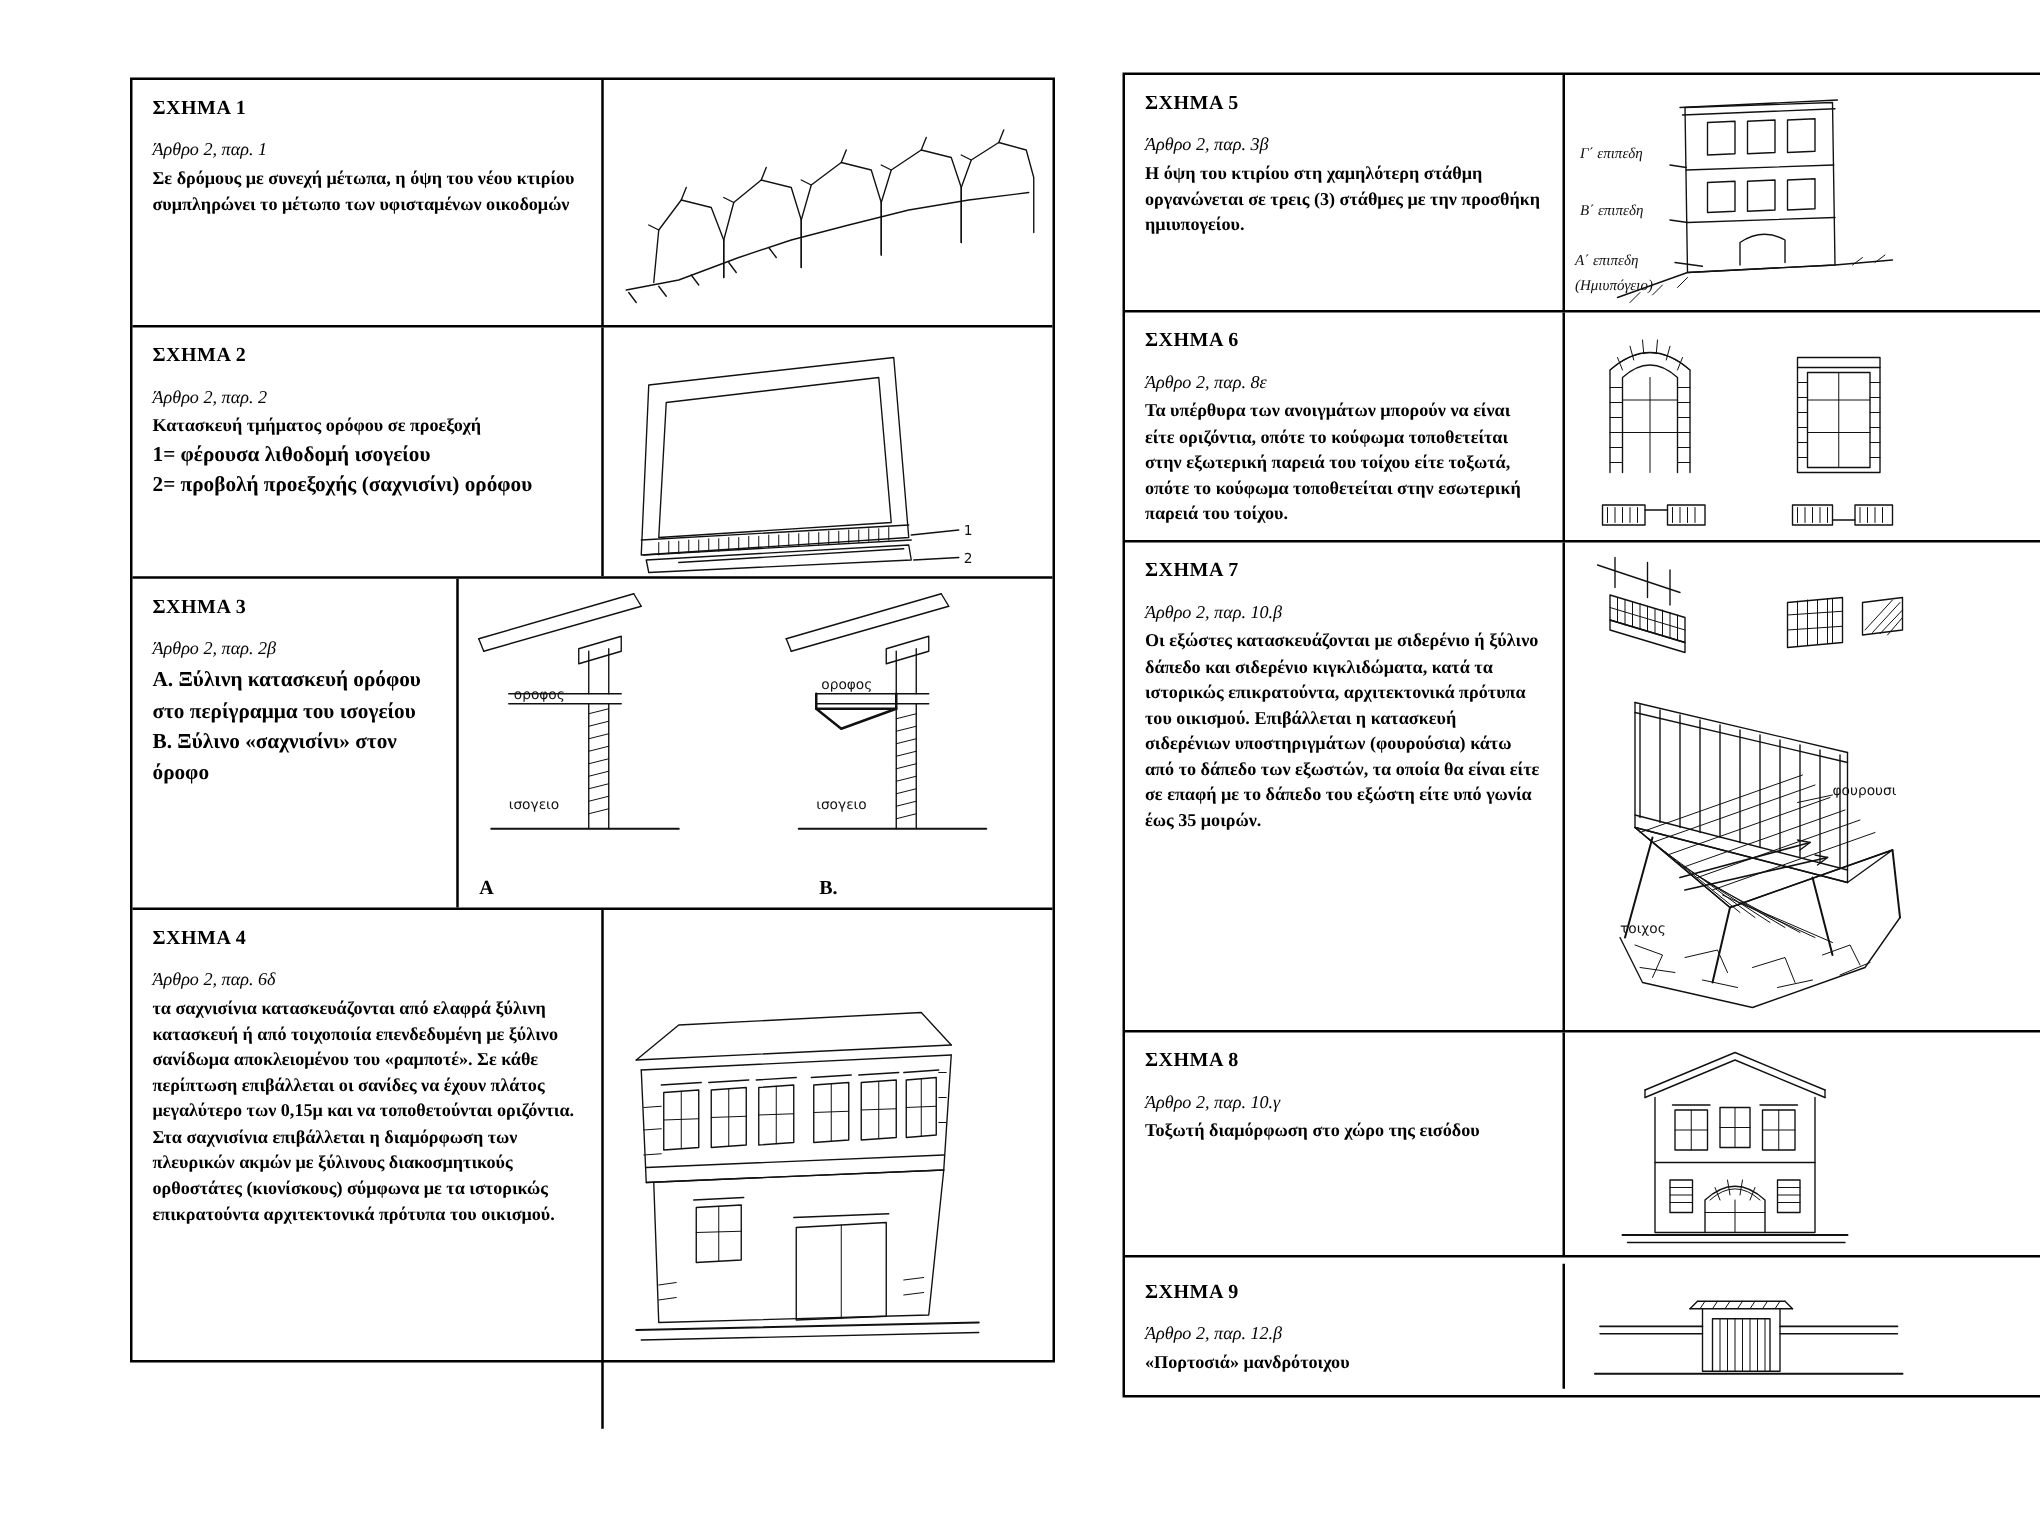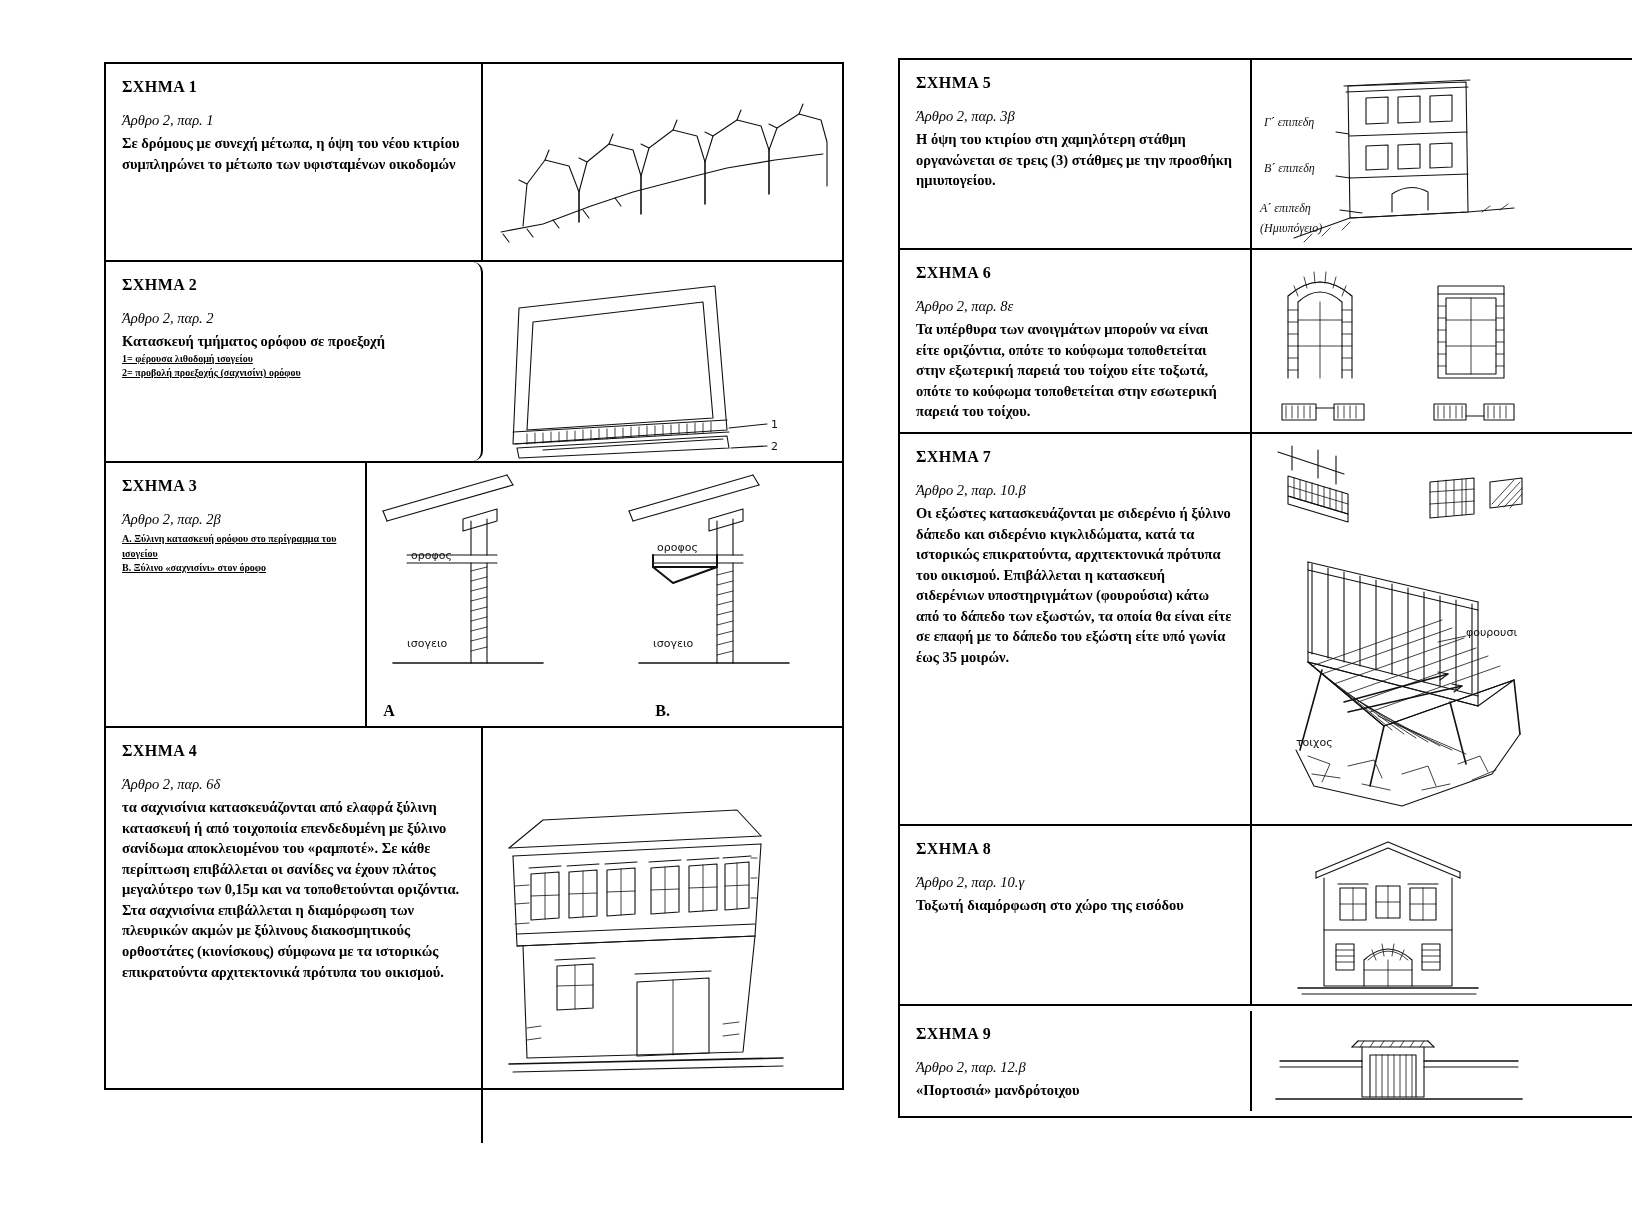--- a/index.html
+++ b/index.html
@@ -54,24 +54,23 @@
     font-size: 14.5px;
     font-style: italic;
     margin-bottom: 4px;
   }
   .sch-body {
     font-size: 14.5px;
     font-weight: bold;
     line-height: 1.42;
   }
   .sch-list {
-    font-size: 10px;
+    font-size: 17px;
     font-weight: bold;
     line-height: 1.45;
-    text-decoration: underline;
   }
   .sch-list .li {
     display: block;
   }
 
   
   svg { display: block; }
   .ink { stroke: #111; fill: none; stroke-width: 1.1; stroke-linecap: round; stroke-linejoin: round; }
   .ink-thin { stroke: #111; fill: none; stroke-width: 0.8; }
   .hand {
@@ -122,21 +121,21 @@
 
             <path d="M96 128 L96 158 M158 112 L158 150 M222 98 L222 140 M286 86 L286 130"></path>
 
             <path d="M20 170 L26 178 M44 165 L50 173 M70 156 L76 164 M100 146 L106 154 M132 134 L138 142"></path>
           </g>
         </svg>
       </div>
     </div>
 
     <div class="row" style="height:201px;">
-      <div class="cell-text" style="width:378px;border-radius:10px;">
+      <div class="cell-text" style="width:378px;">
         <div class="sch-title">ΣΧΗΜΑ 2</div>
         <div class="sch-ref">Άρθρο 2, παρ. 2</div>
         <div class="sch-body">Κατασκευή τμήματος ορόφου σε προεξοχή</div>
         <div class="sch-list">
           <span class="li">1= φέρουσα λιθοδομή ισογείου</span>
           <span class="li">2= προβολή προεξοχής (σαχνισίνι) ορόφου</span>
         </div>
       </div>
       <div class="cell-fig" style="width:360px;">
         <svg width="360" height="199" viewBox="0 0 360 199">

